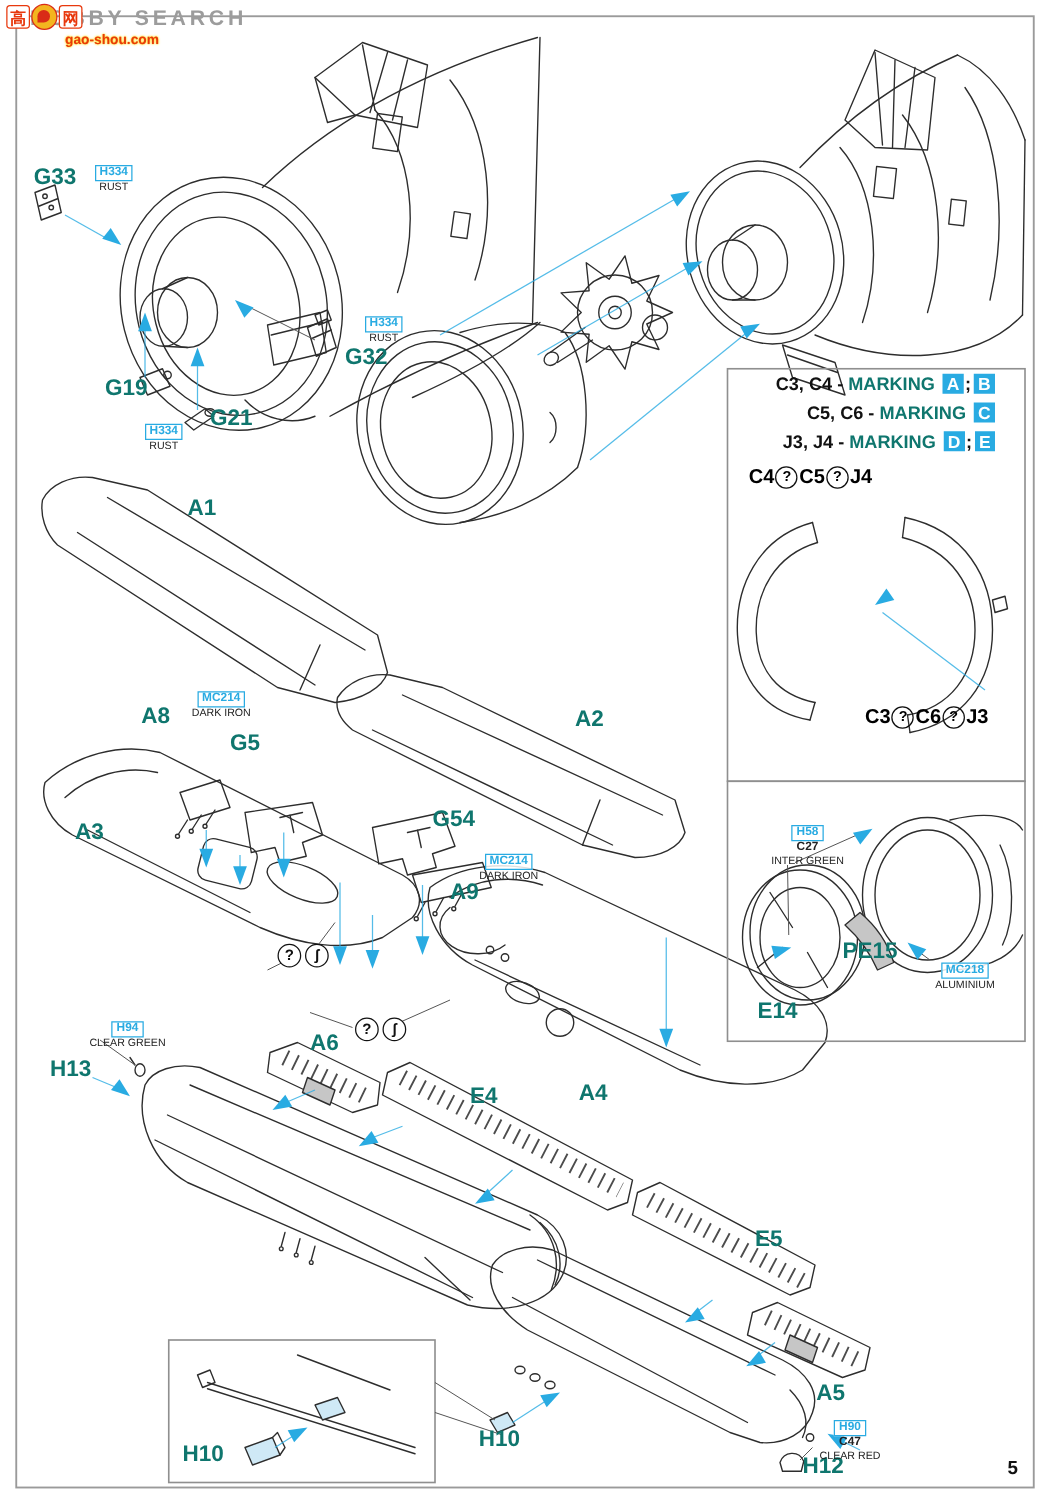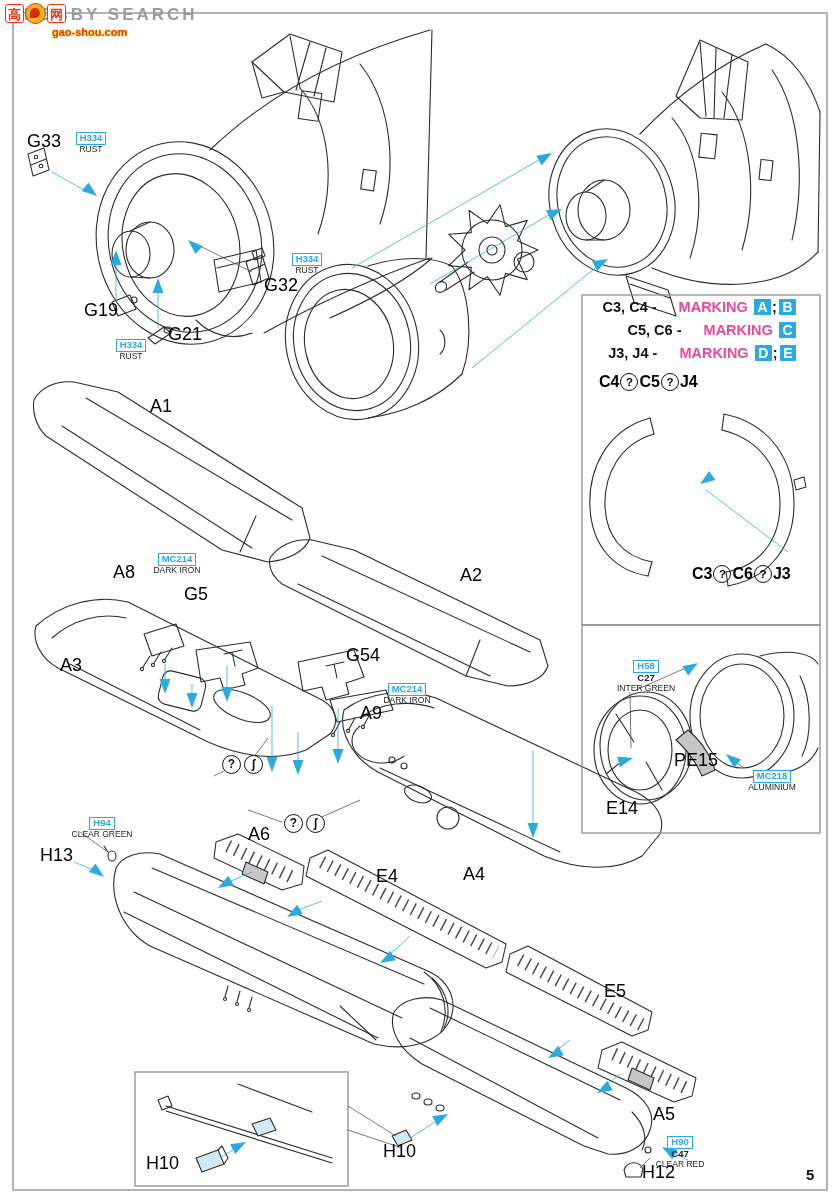--- a/index.html
+++ b/index.html
@@ -9,27 +9,27 @@
   .ink{stroke:#2d2d2d;stroke-width:1.1;fill:none;stroke-linecap:round;stroke-linejoin:round;}
   .gbox{stroke:#8f8f8f;stroke-width:1.3;fill:none;}
   .pborder{stroke:#9a9a9a;stroke-width:1.5;fill:none;}
   .cyl{stroke:#29abe2;stroke-width:1;fill:none;opacity:.8;}
   .lead{stroke:#555;stroke-width:.8;fill:none;}
   .arr{fill:#29abe2;stroke:none;}
   .fillc{fill:#cfe9f6;}
   .fillg{fill:#c6c6c6;}
   .fillw{fill:#fff;}
   .rung{stroke:#2d2d2d;stroke-width:13;stroke-dasharray:1.5 7;stroke-linecap:butt;fill:none;opacity:.85;}
-  .plabel{position:absolute;font-weight:normal;font-size:18px;color:#000000;white-space:nowrap;}
+  .plabel{position:absolute;font-weight:bold;font-size:18px;color:#0f766e;white-space:nowrap;}
   .callout{position:absolute;text-align:center;line-height:1.12;white-space:nowrap;margin-left:24px;}
   .callout .code{display:inline-block;border:1px solid #29abe2;color:#29abe2;font-weight:bold;font-size:9.5px;padding:0 3px;background:rgba(255,255,255,.85);}
   .callout .code2{display:block;color:#222;font-weight:bold;font-size:9.5px;}
   .callout .cname{display:block;color:#222;font-size:8.5px;}
   .mrow{position:absolute;left:592px;width:204px;text-align:right;font-size:14.5px;font-weight:bold;color:#111;white-space:nowrap;}
-  .mword{color:#ec4899;margin-left:18px;}
+  .mword{color:#0f766e;}
   .mletter{display:inline-block;background:#29abe2;color:#fff;padding:0 3.5px;margin-left:2px;font-size:14px;}
   .msep{margin-left:1px;}
   .cowlset{position:absolute;font-weight:bold;font-size:16px;color:#000000;white-space:nowrap;}
   .qcirc{display:inline-block;width:16px;height:16px;border:1.7px solid #111;border-radius:50%;font-size:11.5px;line-height:16px;text-align:center;vertical-align:1px;margin:0 1px;font-weight:bold;}
   .note{position:absolute;left:64px;top:770px;width:218px;text-align:center;font-weight:bold;font-size:13.5px;color:#111;line-height:1.12;}
   .sympair{position:absolute;display:flex;gap:3px;}
   .sym{display:inline-block;width:17px;height:17px;border:1.7px solid #111;border-radius:50%;font-size:12px;line-height:16px;text-align:center;font-weight:bold;color:#111;background:#fff;}
   .pgnum{position:absolute;left:806px;top:1166px;font-weight:bold;font-size:15px;color:#111;}
   .wm-brand{position:absolute;left:24px;top:5px;font-size:17px;font-weight:bold;letter-spacing:3px;color:#9c9c9c;z-index:2;}
   .wm-logo{position:absolute;left:5px;top:3px;display:flex;align-items:center;gap:1px;z-index:3;}
@@ -326,21 +326,21 @@
   <span class="wm-thumb">
         <i></i>
       </span>
   <span class="wm-box">网</span>
 </div>
 <div class="wm-url">gao-shou.com</div>
 
 <span class="plabel" style="left:27px;top:131px">G33</span>
 <span class="plabel" style="left:84px;top:300px">G19</span>
 <span class="plabel" style="left:168px;top:324px">G21</span>
-<span class="plabel" style="left:264px;top:275px">G32</span>
+<span class="plabel" style="left:276px;top:275px">G32</span>
 <span class="plabel" style="left:150px;top:396px">A1</span>
 <span class="plabel" style="left:460px;top:565px">A2</span>
 <span class="plabel" style="left:60px;top:655px">A3</span>
 <span class="plabel" style="left:113px;top:562px">A8</span>
 <span class="plabel" style="left:184px;top:584px">G5</span>
 <span class="plabel" style="left:346px;top:645px">G54</span>
 <span class="plabel" style="left:360px;top:703px">A9</span>
 <span class="plabel" style="left:463px;top:864px">A4</span>
 <span class="plabel" style="left:248px;top:824px">A6</span>
 <span class="plabel" style="left:376px;top:866px">E4</span>

